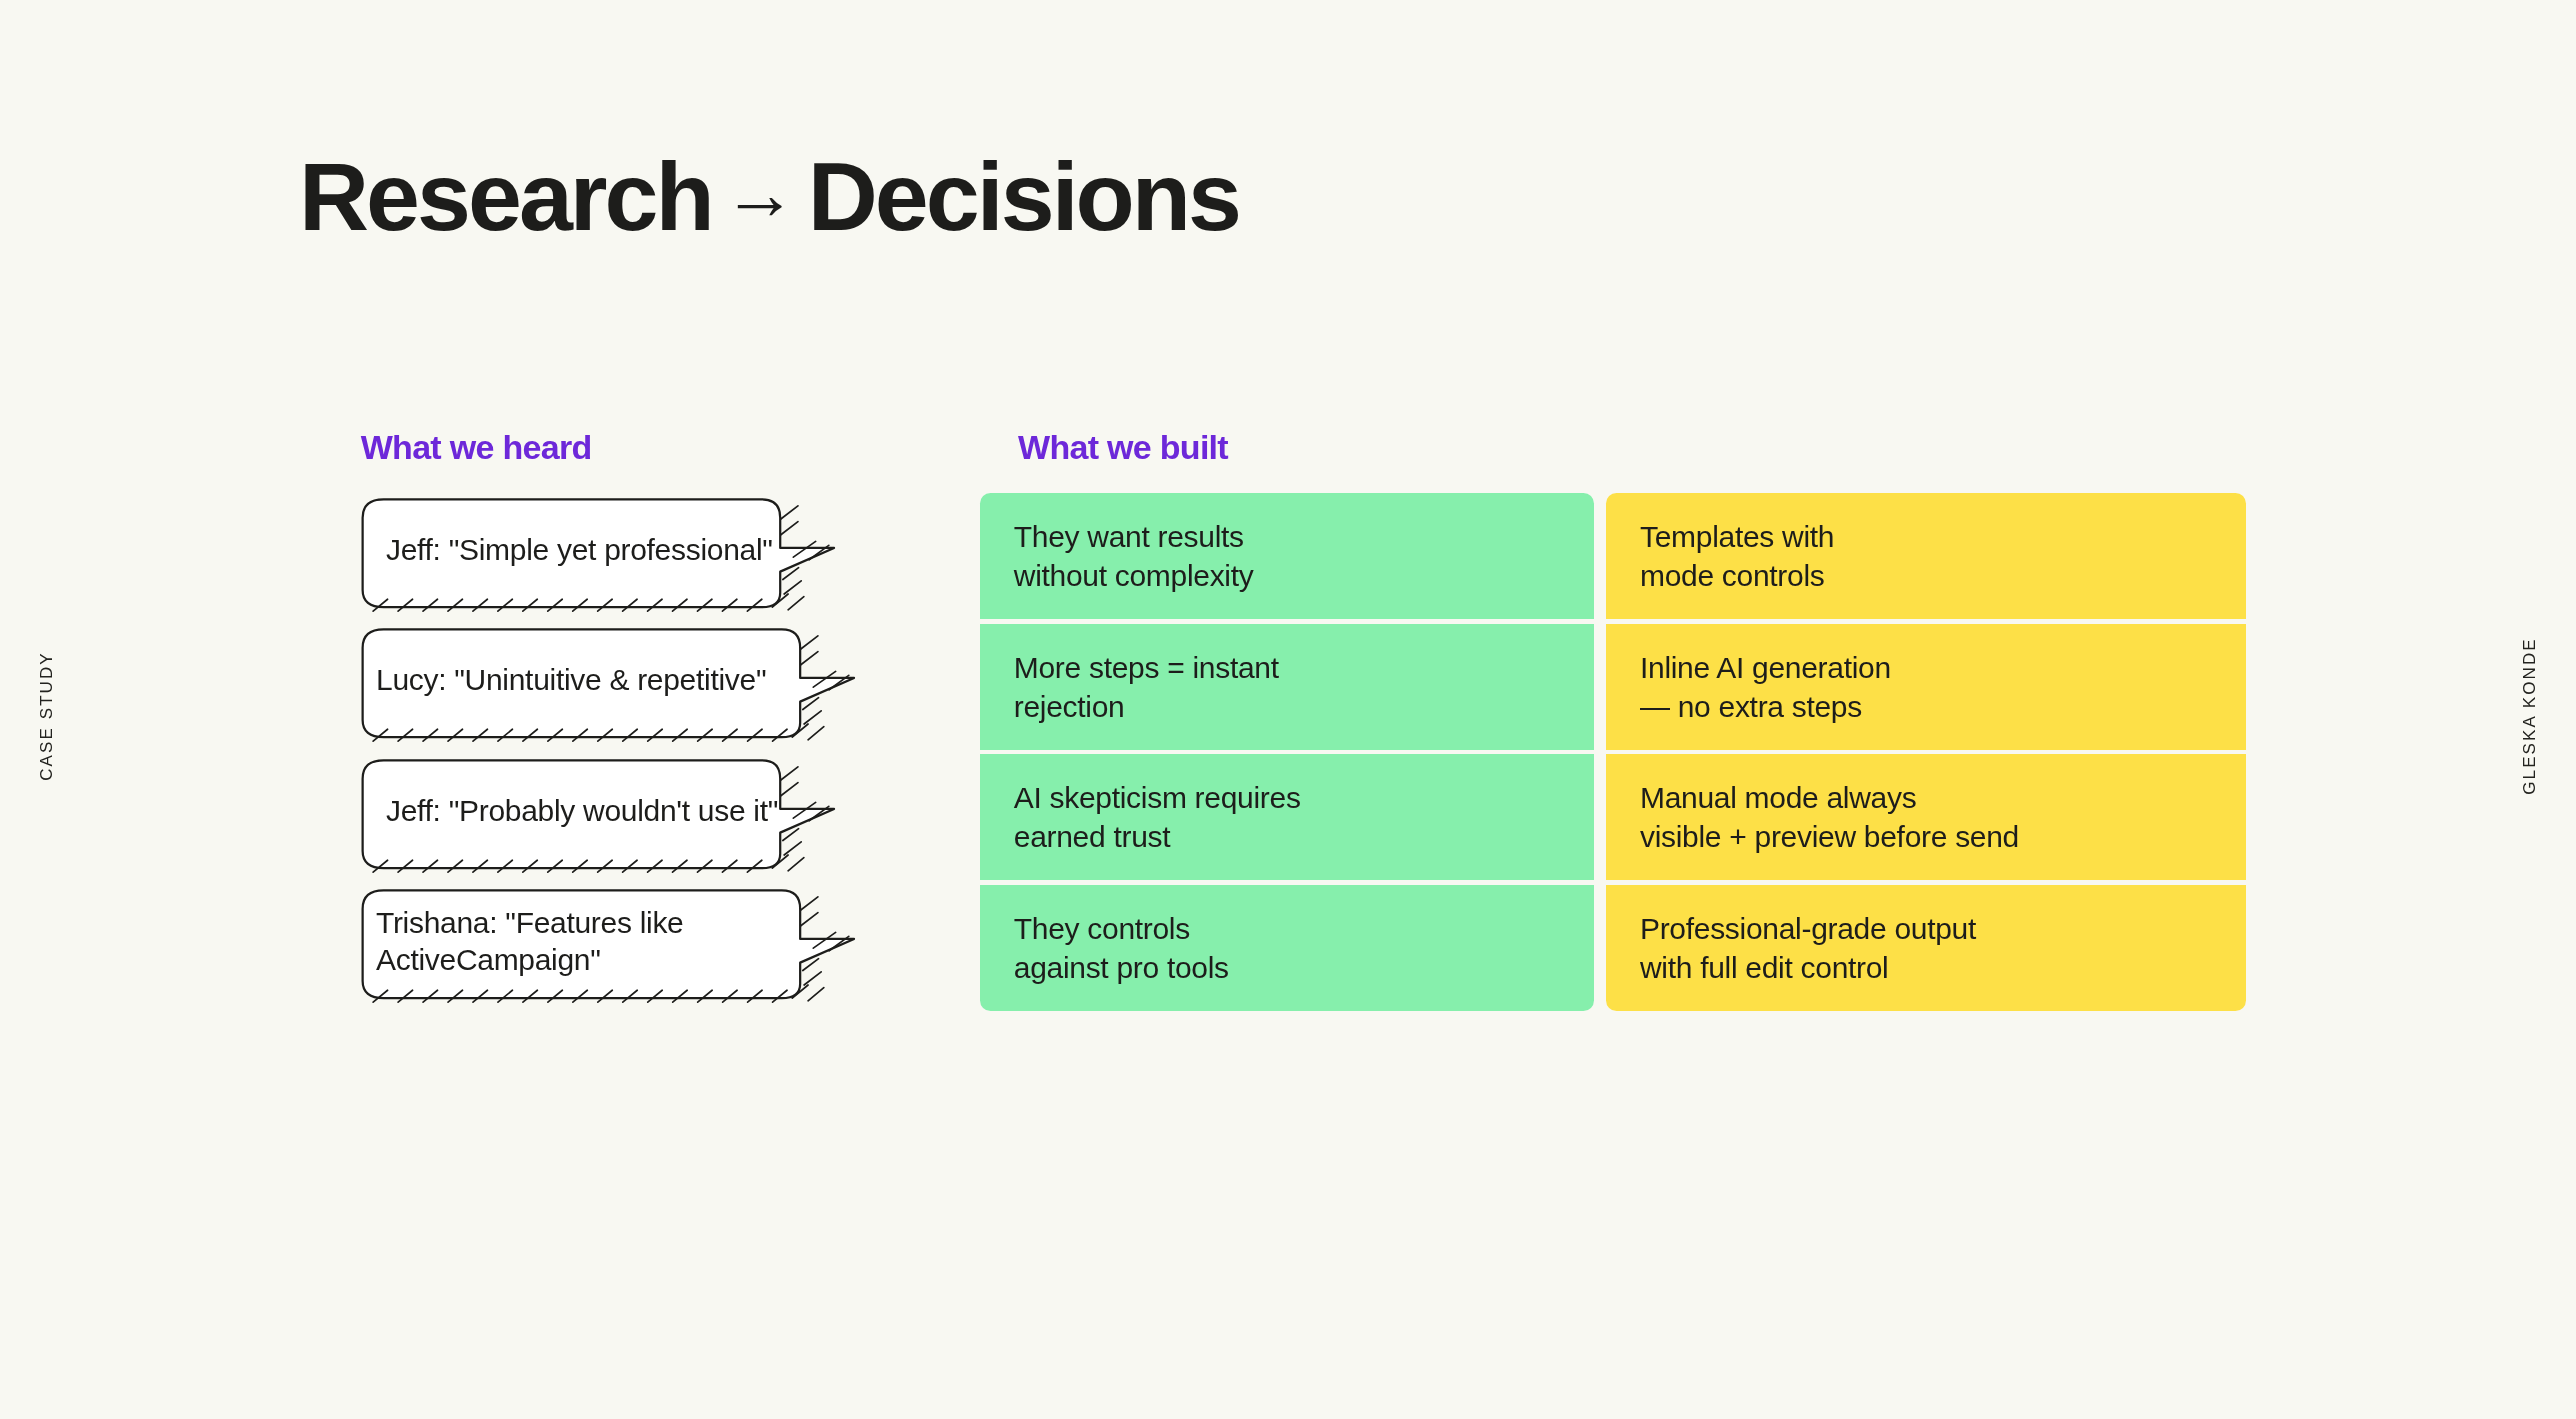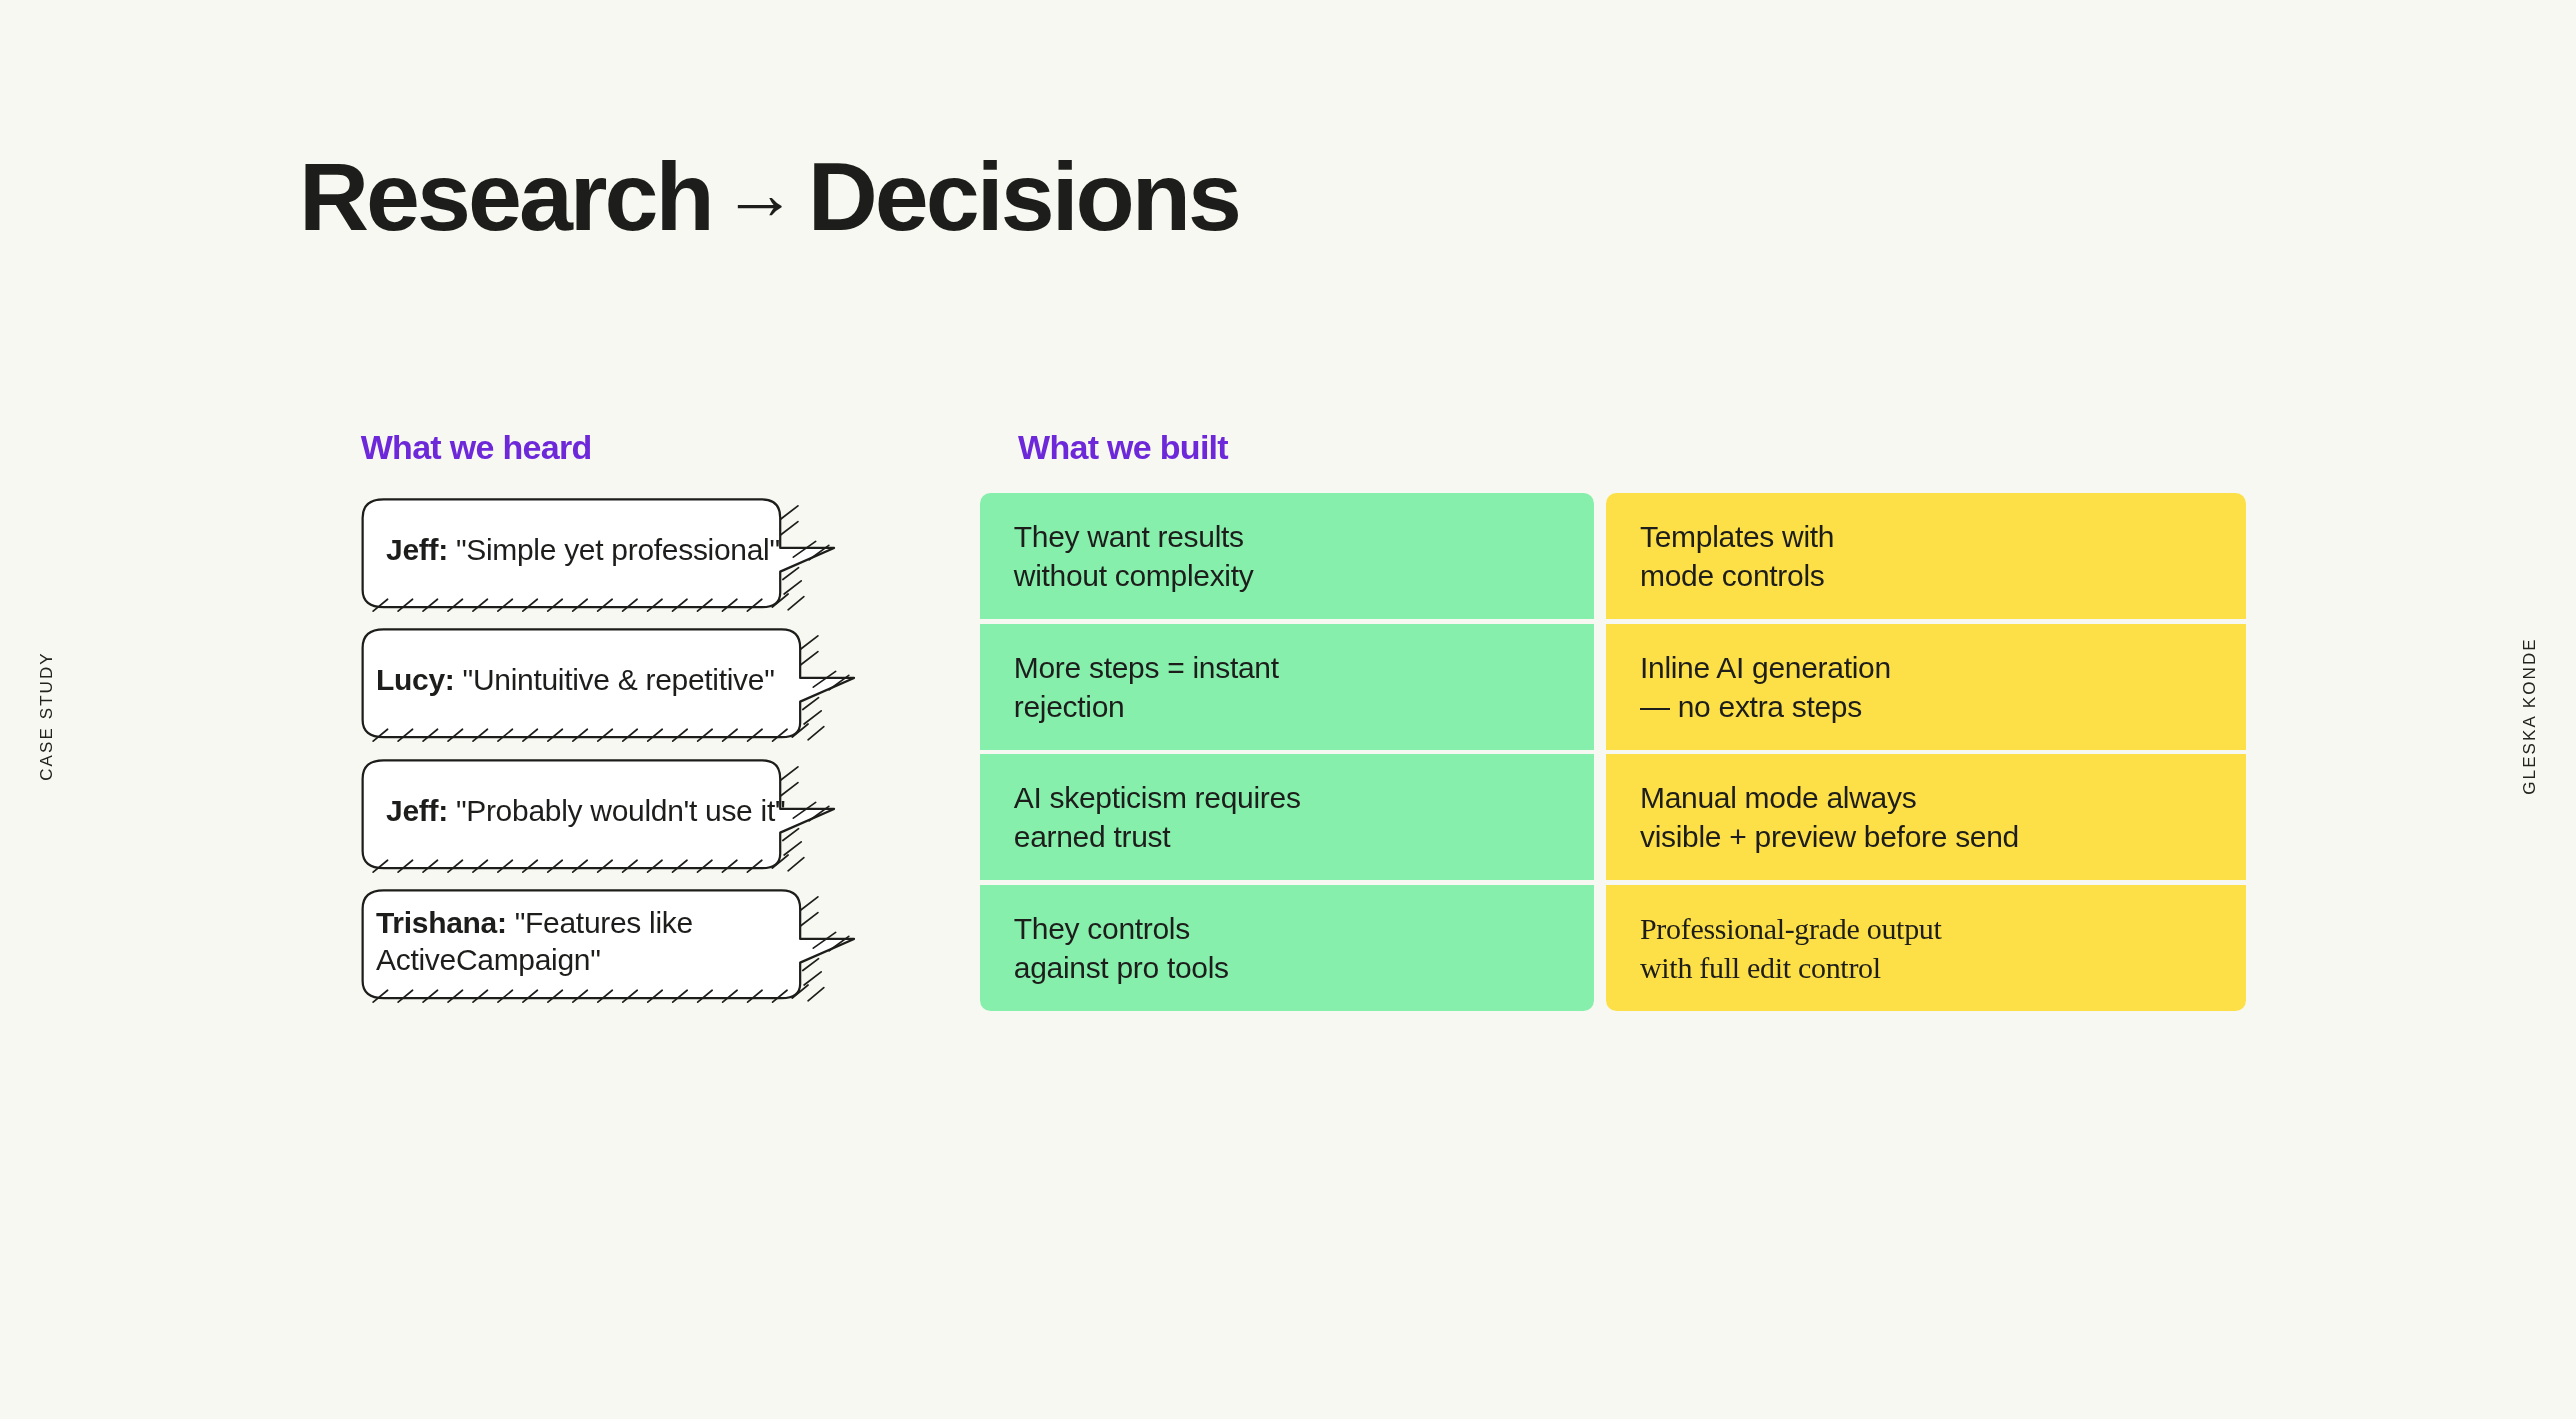--- a/index.html
+++ b/index.html
@@ -110,41 +110,41 @@
     display:flex;
     flex-direction:column;
     justify-content:center;
     padding:0 24px 0 26px;
     font-size:30px;
     line-height:1.22;
     color:#1d1d1b;
     letter-spacing:-0.3px;
   }
   .bubble-wrap.wide .bubble-text { padding-left:16px; padding-right:12px; }
-  .bubble-text b { font-weight:700; }
+  .bubble-text b { font-weight:400; }
 
   
   .cell {
     display:flex;
     flex-direction:column;
     justify-content:center;
     font-size:30px;
     line-height:1.30;
     letter-spacing:-0.3px;
     color:#1d1d1b;
     padding:16px 26px 16px 34px;
     min-height:126px;
   }
   .c2 { width:618px; background:#86efac; }
   .c3 { width:644px; background:#fde047; margin-left:12px; }
 
   .row:first-child .c2 { border-radius:10.5px 10.5px 0 0; }
   .row:first-child .c3 { border-radius:10.5px 10.5px 0 0; }
   .row:last-child  .c2 { border-radius:0 0 10.5px 10.5px; }
-  .row:last-child  .c3 { border-radius:0 0 10.5px 10.5px;font-family:Liberation Serif, serif; }
+  .row:last-child  .c3 { border-radius:0 0 10.5px 10.5px; }
 
   .cell .ln { display:block; }
 </style>
 </head>
 <body>
 
 <div class="slide">
 
   <div class="side-label left">CASE STUDY</div>
   <div class="side-label right">GLESKA KONDE</div>

